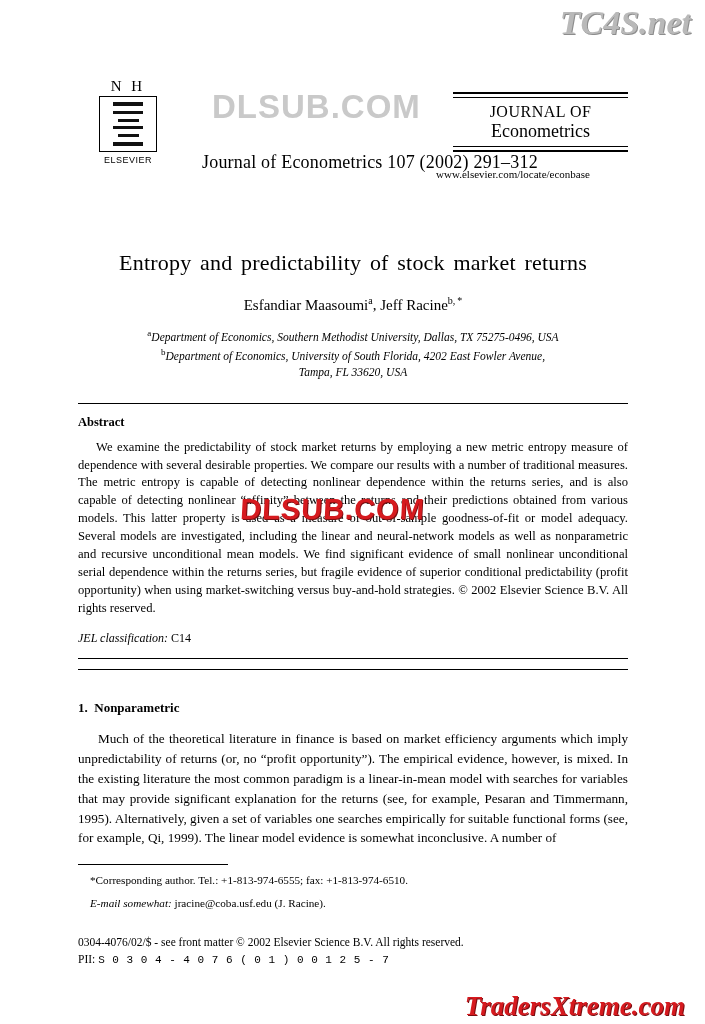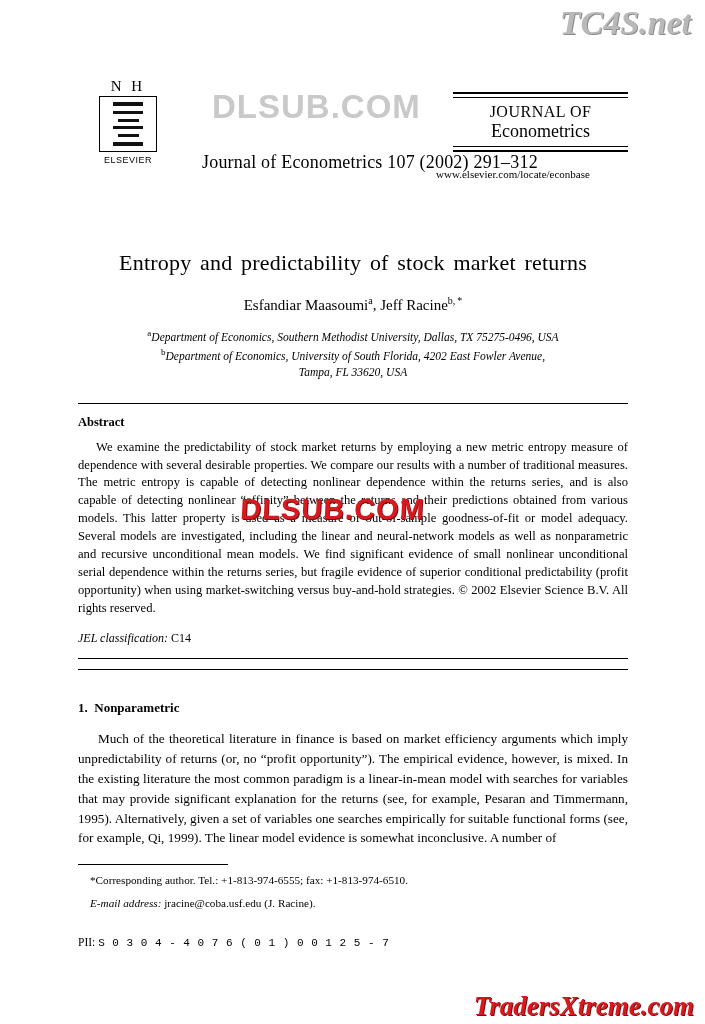--- a/index.html
+++ b/index.html
@@ -52,21 +52,21 @@
     font-weight: bold;
     color: #d61a1f;
     letter-spacing: 1px;
     text-shadow: 1px 1px 0 #7a0d10;
     user-select: none;
     transform: skewX(-3deg);
   }
   .wm-traders {
     position: absolute;
     bottom: 2px;
-    right: 11px;
+    right: 20px;
     font-family: "Liberation Serif", serif;
     font-size: 27px;
     font-weight: bold;
     font-style: italic;
     color: #d61a1f;
     text-shadow: 1px 1px 0 #7a0d10;
     user-select: none;
   }
 
   
@@ -356,25 +356,26 @@
       &nbsp;<span>Nonparametric</span>
     </div>
 
     <div class="body-par">Much of the theoretical literature in finance is based on market efficiency arguments which imply unpredictability of returns (or, no “profit opportunity”). The empirical evidence, however, is mixed. In the existing literature the most common paradigm is a linear-in-mean model with searches for variables that may provide significant explanation for the returns (see, for example, Pesaran and Timmermann, 1995). Alternatively, given a set of variables one searches empirically for suitable functional forms (see, for example, Qi, 1999). The linear model evidence is somewhat inconclusive. A number of</div>
 
     <div class="fn-rule"></div>
     <div class="footnote">
       <span class="ind">*Corresponding author. Tel.: +1-813-974-6555; fax: +1-813-974-6510.</span>
     </div>
     <div class="footnote">
-      <span class="ind"><i>E-mail address:</i>
+      <span class="ind"><i>E-mail somewhat:</i>
       <span>jracine@coba.usf.edu (J. Racine).</span></span>
     </div>
 
     <div class="colophon">
+      <div>0304-4076/02/$ - see front matter © 2002 Elsevier Science B.V. All rights reserved.</div>
       <div>
         <span>PII:</span>
         <span class="pii">S 0 3 0 4 - 4 0 7 6 ( 0 1 ) 0 0 1 2 5 - 7</span>
       </div>
     </div>
 
   </div>
 
   <div class="wm-dlsub-red">DLSUB.COM</div>
   <div class="wm-traders">TradersXtreme.com</div>

